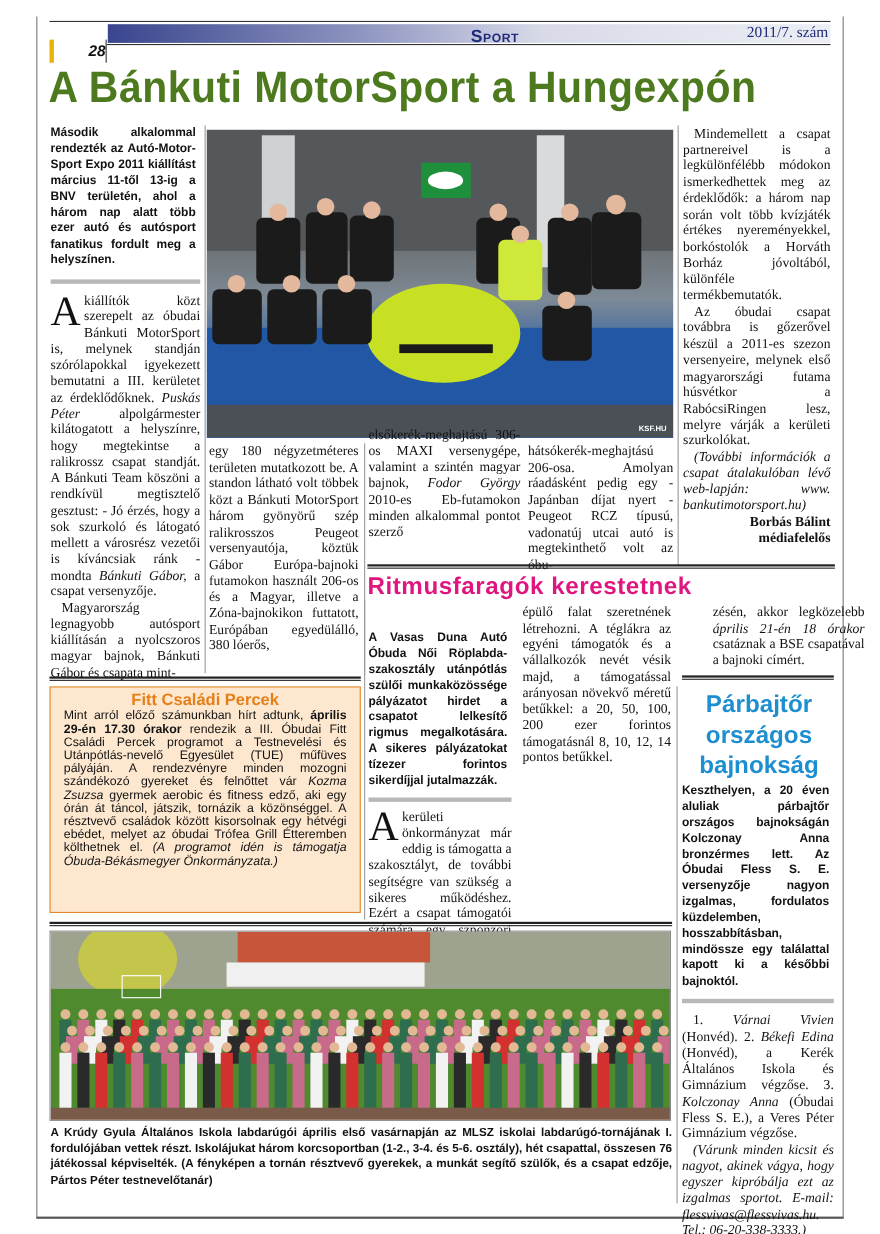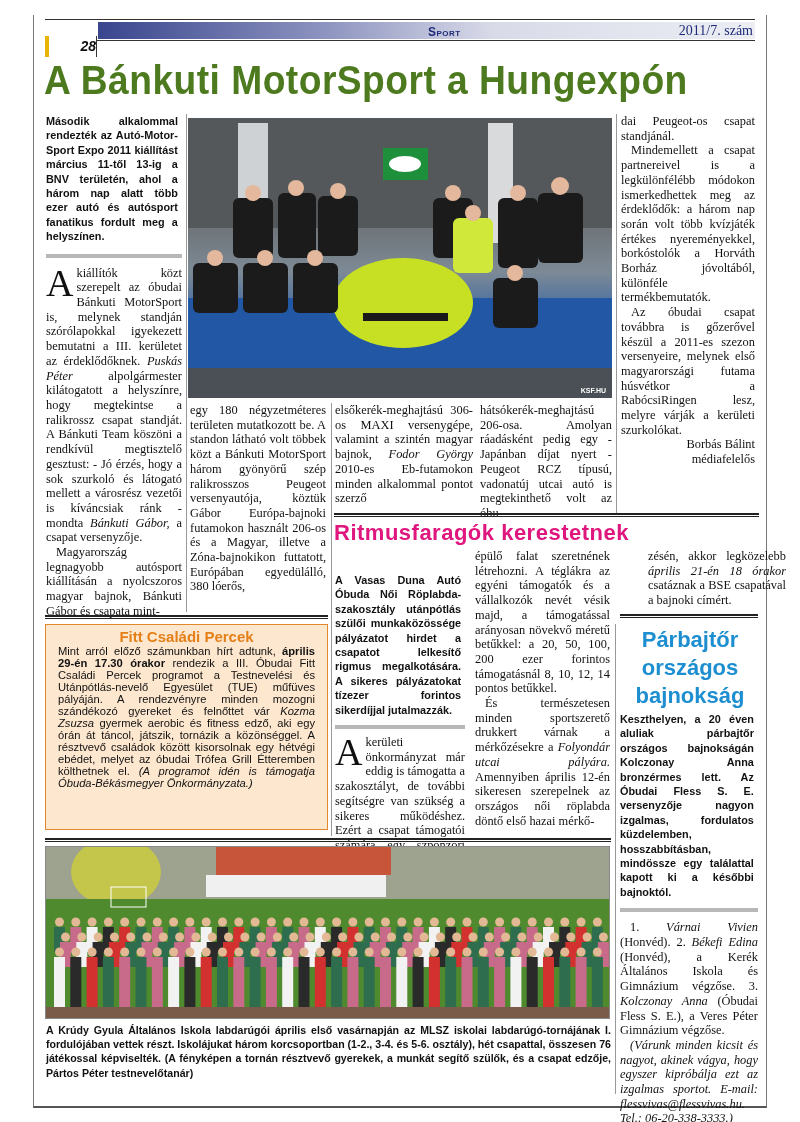--- a/index.html
+++ b/index.html
@@ -2,35 +2,35 @@
 <html><head>
 <meta charset="utf-8">
 <style>
   * { box-sizing: border-box; margin: 0; padding: 0; }
   body { width: 800px; height: 1122px; background: #fff; position: relative; overflow: hidden; font-family: "Liberation Serif", serif; color: #111; }
   .page-frame { position: absolute; left: 33px; top: 15px; width: 734px; height: 1093px; border-left: 1px solid #777; border-right: 1px solid #777; border-bottom: 2px solid #555; }
   
   .hdr { position: absolute; left: 45px; top: 19px; width: 710px; height: 22px; border-top: 1px solid #333; border-bottom: 1px solid #333; }
   .hdr-num { position: absolute; left: 0; top: 16px; width: 52px; height: 21px; border-right: 1px solid #333; border-left: 4px solid #eab308; font-family: "Liberation Sans", sans-serif; font-weight: bold; font-style: italic; font-size: 14px; text-align: right; line-height: 20px; background:#fff; }
   .hdr-bar { position: absolute; left: 53px; top: 2px; right: 0; height: 17px; background: linear-gradient(to right, #39458e 0%, #8e95c0 35%, #d8dae8 60%, #eceef4 100%); }
-  .hdr-section { position: absolute; left: 330px; top: 3px; font-family: "Liberation Sans", sans-serif; font-weight: bold; font-size: 12px; color: #1f2a78; letter-spacing: 0.5px; font-variant: small-caps; }
+  .hdr-section { position: absolute; left: 330px; top: 3px; font-family: "Liberation Sans", sans-serif; font-weight: bold; font-size: 16px; color: #1f2a78; letter-spacing: 0.5px; font-variant: small-caps; }
   .hdr-issue { position: absolute; right: 2px; top: 1px; font-family: "Liberation Serif", serif; font-size: 14px; color: #1f2a78; text-align: right; }
   
   .headline { position: absolute; left: 44px; top: 58px; width: 716px; font-family: "Liberation Sans", sans-serif; font-weight: bold; font-size: 40px; color: #4d7a1e; letter-spacing: 0.5px; transform: scaleX(0.93); transform-origin: left; white-space: nowrap; }
   .col { position: absolute; font-size: 12.4px; line-height: 14.7px; text-align: justify; }
   .col p { text-indent: 10px; }
   .col p.noind { text-indent: 0; }
   .lead { font-family: "Liberation Sans", sans-serif; font-weight: bold; font-size: 11.2px; line-height: 14.4px; text-align: justify; transform: scaleX(0.97); transform-origin: left; }
   .sep-grey { height: 4px; background: #b8b8b8; margin: 10px 0 8px; }
   .dropcap { float: left; font-size: 38px; line-height: 30px; margin: 2px 3px 0 0; font-family: "Liberation Serif", serif; }
   .dbl-rule { position: absolute; height: 4px; border-top: 2px solid #222; border-bottom: 1px solid #222; }
   .vrule { position: absolute; width: 1px; background: #999; }
   .photo { position: absolute; overflow: hidden; }
   i { font-style: italic; }
-  .sig { text-align: right; font-weight: normal; }
+  .sig { text-align: right; font-weight: bold; }
   
   .fitt { position: absolute; left: 45px; top: 624px; width: 283px; height: 206px; background: #fde7cf; border: 1.5px solid #e0882a; padding: 3px 12px; }
   .fitt-title { font-family: "Liberation Sans", sans-serif; font-weight: bold; font-size: 15px; color: #e57f18; text-align: center; line-height: 17px; }
   .fitt-body { font-family: "Liberation Sans", sans-serif; font-size: 11.2px; line-height: 12px; text-align: justify; }
   .ritmus-title { position: absolute; left: 334px; top: 520px; width: 425px; font-family: "Liberation Sans", sans-serif; font-weight: bold; font-size: 22px; color: #e0167f; letter-spacing: 0.5px; }
   .parb-title { position: absolute; left: 620px; top: 626px; width: 140px; text-align: center; font-family: "Liberation Sans", sans-serif; font-weight: bold; font-size: 22px; line-height: 28px; color: #1d8fd1; }
   .caption { position: absolute; left: 46px; top: 1023px; width: 565px; font-family: "Liberation Sans", sans-serif; font-weight: bold; font-size: 10.6px; line-height: 14.2px; text-align: justify; }
   .credit { position: absolute; right: 6px; bottom: 4px; font-family: "Liberation Sans", sans-serif; font-size: 7px; font-weight: bold; color: #fff; }
 </style>
 </head>
@@ -95,33 +95,33 @@
     </g>
   </svg>
   <span class="credit">KSF.HU</span>
 </div>
 
 <div class="col" style="left:190px; top:403px; width:136px;">
   <p class="noind">egy 180 négyzetméteres területen mutatkozott be. A standon látható volt többek közt a Bánkuti MotorSport három gyönyörű szép ralikrosszos Peugeot versenyautója, köztük Gábor Európa-bajnoki futamokon használt 206-os és a Magyar, illetve a Zóna-bajnokikon futtatott, Európában egyedülálló, 380 lóerős,</p>
 </div>
 <div class="vrule" style="left:331px; top:403px; height:210px;"></div>
 
-<div class="col" style="left:335px; top:403px; width:138px;">
+<div class="col" style="left:335px; top:388px; width:138px;">
   <p class="noind"><span>elsőkerék-meghajtású 306-os MAXI versenygépe, valamint a szintén magyar bajnok, </span><i>Fodor György</i><span> 2010-es Eb-futamokon minden alkalommal pontot szerző</span></p>
 </div>
 
 <div class="col" style="left:480px; top:403px; width:132px;">
   <p class="noind">hátsókerék-meghajtású 206-osa. Amolyan ráadásként pedig egy - Japánban díjat nyert - Peugeot RCZ típusú, vadonatúj utcai autó is megtekinthető volt az óbu-</p>
 </div>
 <div class="vrule" style="left:616px; top:114px; height:400px;"></div>
 
 <div class="col" style="left:621px; top:114px; width:134px;">
-  <p class="noind">dai Peugeot-os csapat standjánál.</p>
   <p>Mindemellett a csapat partnereivel is a legkülönfélébb módokon ismerkedhettek meg az érdeklődők: a három nap során volt több kvízjáték értékes nyereményekkel, borkóstolók a Horváth Borház jóvoltából, különféle termékbemutatók.</p>
   <p>Az óbudai csapat továbbra is gőzerővel készül a 2011-es szezon versenyeire, melynek első magyarországi futama húsvétkor a RabócsiRingen lesz, melyre várják a kerületi szurkolókat.</p>
+  <p><i>(További információk a csapat átalakulóban lévő web-lapján: www. bankutimotorsport.hu)</i></p>
   <p class="sig noind">Borbás Bálint</p>
   <p class="sig noind">médiafelelős</p>
 </div>
 
 <div class="dbl-rule" style="left:45px; top:615px; width:283px;"></div>
 <div class="dbl-rule" style="left:334px; top:513px; width:425px;"></div>
 
 <div class="fitt">
   <div class="fitt-title">Fitt Családi Percek</div>
   <div class="fitt-body"><span>Mint arról előző számunkban hírt adtunk, </span><b>április 29-én 17.30 órakor</b><span> rendezik a III. Óbudai Fitt Családi Percek programot a Testnevelési és Utánpótlás-nevelő Egyesület (TUE) műfüves pályáján. A rendezvényre minden mozogni szándékozó gyereket és felnőttet vár </span><i>Kozma Zsuzsa</i><span> gyermek aerobic és fitness edző, aki egy órán át táncol, játszik, tornázik a közönséggel. A résztvevő családok között kisorsolnak egy hétvégi ebédet, melyet az óbudai Trófea Grill Étteremben költhetnek el. </span><i>(A programot idén is támogatja Óbuda-Békásmegyer Önkormányzata.)</i></div>
@@ -129,21 +129,20 @@
 <div class="vrule" style="left:331px; top:546px; height:290px;"></div>
 
 <div class="ritmus-title">Ritmusfaragók kerestetnek</div>
 <div class="col" style="left:335px; top:549px; width:130px;margin-top:24px;">
   <div class="lead">A Vasas Duna Autó Óbuda Női Röplabda-szakosztály utánpótlás szülői munkaközössége pályázatot hirdet a csapatot lelkesítő rigmus megalkotására. A sikeres pályázatokat tízezer forintos sikerdíjjal jutalmazzák.</div>
   <div class="sep-grey" style="margin:8px 0 6px;"></div>
   <p class="noind"><span class="dropcap">A</span><span> kerületi önkormányzat már eddig is támogatta a szakosztályt, de további segítségre van szükség a sikeres működéshez. Ezért a csapat támogatói számára egy szponzori téglákból</span></p>
 </div>
 <div class="col" style="left:475px; top:549px; width:135px;">
   <p class="noind">épülő falat szeretnének létrehozni. A téglákra az egyéni támogatók és a vállalkozók nevét vésik majd, a támogatással arányosan növekvő méretű betűkkel: a 20, 50, 100, 200 ezer forintos támogatásnál 8, 10, 12, 14 pontos betűkkel.</p>
-  <p><span>És természetesen minden sportszerető drukkert várnak a mérkőzésekre a </span><i>Folyondár utcai pályára.</i><span> Amennyiben április 12-én sikeresen szerepelnek az országos női röplabda döntő első hazai mérkő-</span></p>
 </div>
 <div class="col" style="left:648px; top:549px; width:138px;">
   <p class="noind"><span>zésén, akkor legközelebb </span><i>április 21-én 18 órakor</i><span> csatáznak a BSE csapatával a bajnoki címért.</span></p>
 </div>
 <div class="dbl-rule" style="left:620px; top:614px; width:138px;"></div>
 <div class="vrule" style="left:615px; top:624px; height:470px;"></div>
 
 <div class="parb-title">
   <div>Párbajtőr</div>
   <div>országos</div>

